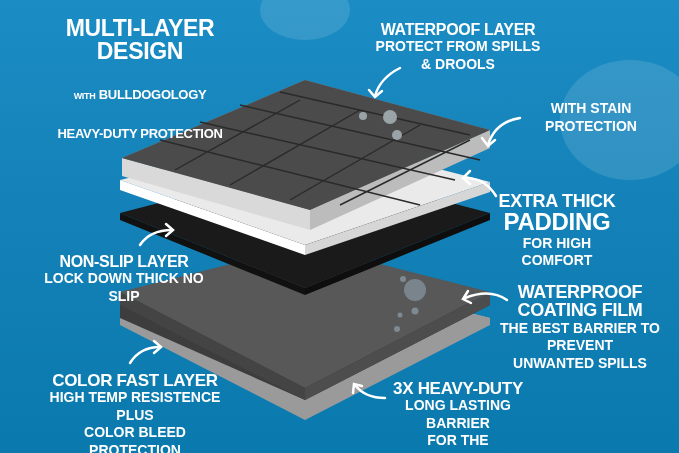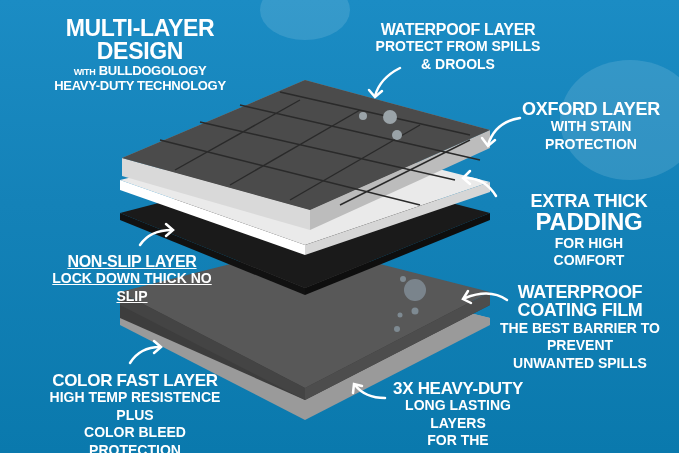--- a/index.html
+++ b/index.html
@@ -3,21 +3,21 @@
   <meta charset="utf-8">
   <style>
     html, body { margin:0; padding:0; }
     body { width:679px; height:453px; overflow:hidden; font-family:"Liberation Sans", sans-serif; }
     .stage { position:relative; width:679px; height:453px; background:linear-gradient(180deg,#1b8cc4 0%,#1482b8 45%,#0a79ad 100%); overflow:hidden; color:#fff; }
     .splat { position:absolute; border-radius:50%; background:rgba(255,255,255,0.12); }
     .label { position:absolute; text-align:center; font-weight:bold; line-height:1.02; letter-spacing:-0.3px; }
     .label .t { display:block; }
     .label .s { display:block; font-size:14px; line-height:1.25; letter-spacing:0; }
     .title .t1 { font-size:23px; display:block; }
-    .title .t2 { font-size:13px; display:block; line-height:1.15; }
+    .title .t2 { font-size:13px; display:block; line-height:1.15;margin-top:24px; }
     .title .t2 small { font-size:9px; }
     svg.art { position:absolute; left:0; top:0; }
   </style>
 </head>
 <body>
 
 <div class="stage">
 
   <div class="splat" style="left:560px;top:60px;width:140px;height:120px;"></div>
   <div class="splat" style="left:260px;top:-20px;width:90px;height:60px;"></div>
@@ -75,56 +75,55 @@
       <path d="M130,363 Q140,347 160,347"></path>
         <path d="M154,341 L161,347 L154,353"></path>
       <path d="M385,398 Q365,398 355,385"></path>
         <path d="M353,393 L354,384 L362,386"></path>
     </g>
   </svg>
 
   <div class="label title" style="left:20px;top:17px;width:240px;">
     <span class="t1">MULTI-LAYER DESIGN</span>
     <span class="t2"><small>WITH</small> <span>BULLDOGOLOGY</span></span>
-    <span class="t2">HEAVY-DUTY TECHNOLOGY</span>
+    <span class="t2">HEAVY-DUTY PROTECTION</span>
   </div>
 
   <div class="label" style="left:373px;top:22px;width:170px;">
     <span class="t" style="font-size:16px;">WATERPOOF LAYER</span>
     <span class="s">PROTECT FROM SPILLS &amp; DROOLS</span>
   </div>
 
   <div class="label" style="left:516px;top:100px;width:150px;">
-    <span class="t" style="font-size:18px;">OXFORD LAYER</span>
     <span class="s">WITH STAIN PROTECTION</span>
   </div>
 
-  <div class="label" style="left:524px;top:192px;width:130px;">
+  <div class="label" style="left:492px;top:192px;width:130px;">
     <span class="t" style="font-size:18px;">EXTRA THICK</span>
     <span class="t" style="font-size:24px;">PADDING</span>
     <span class="s">FOR HIGH COMFORT</span>
   </div>
 
-  <div class="label" style="left:52px;top:254px;width:160px;text-decoration:underline;">
+  <div class="label" style="left:44px;top:254px;width:160px;">
     <span class="t" style="font-size:16px;">NON-SLIP LAYER</span>
     <span class="s">LOCK DOWN THICK NO SLIP</span>
   </div>
 
   <div class="label" style="left:45px;top:372px;width:180px;">
     <span class="t" style="font-size:17px;">COLOR FAST LAYER</span>
     <span class="s">HIGH TEMP RESISTENCE PLUS</span>
     <span class="s">COLOR BLEED PROTECTION</span>
   </div>
 
   <div class="label" style="left:495px;top:283px;width:170px;">
     <span class="t" style="font-size:18px;">WATERPROOF</span>
     <span class="t" style="font-size:18px;">COATING FILM</span>
     <span class="s">THE BEST BARRIER TO PREVENT</span>
     <span class="s">UNWANTED SPILLS</span>
   </div>
 
   <div class="label" style="left:383px;top:380px;width:150px;">
     <span class="t" style="font-size:17px;">3X HEAVY-DUTY</span>
-    <span class="s">LONG LASTING LAYERS</span>
+    <span class="s">LONG LASTING BARRIER</span>
     <span class="s">FOR THE WATERPOOF CARGO</span>
   </div>
 
 </div>
 
 </body></html>

